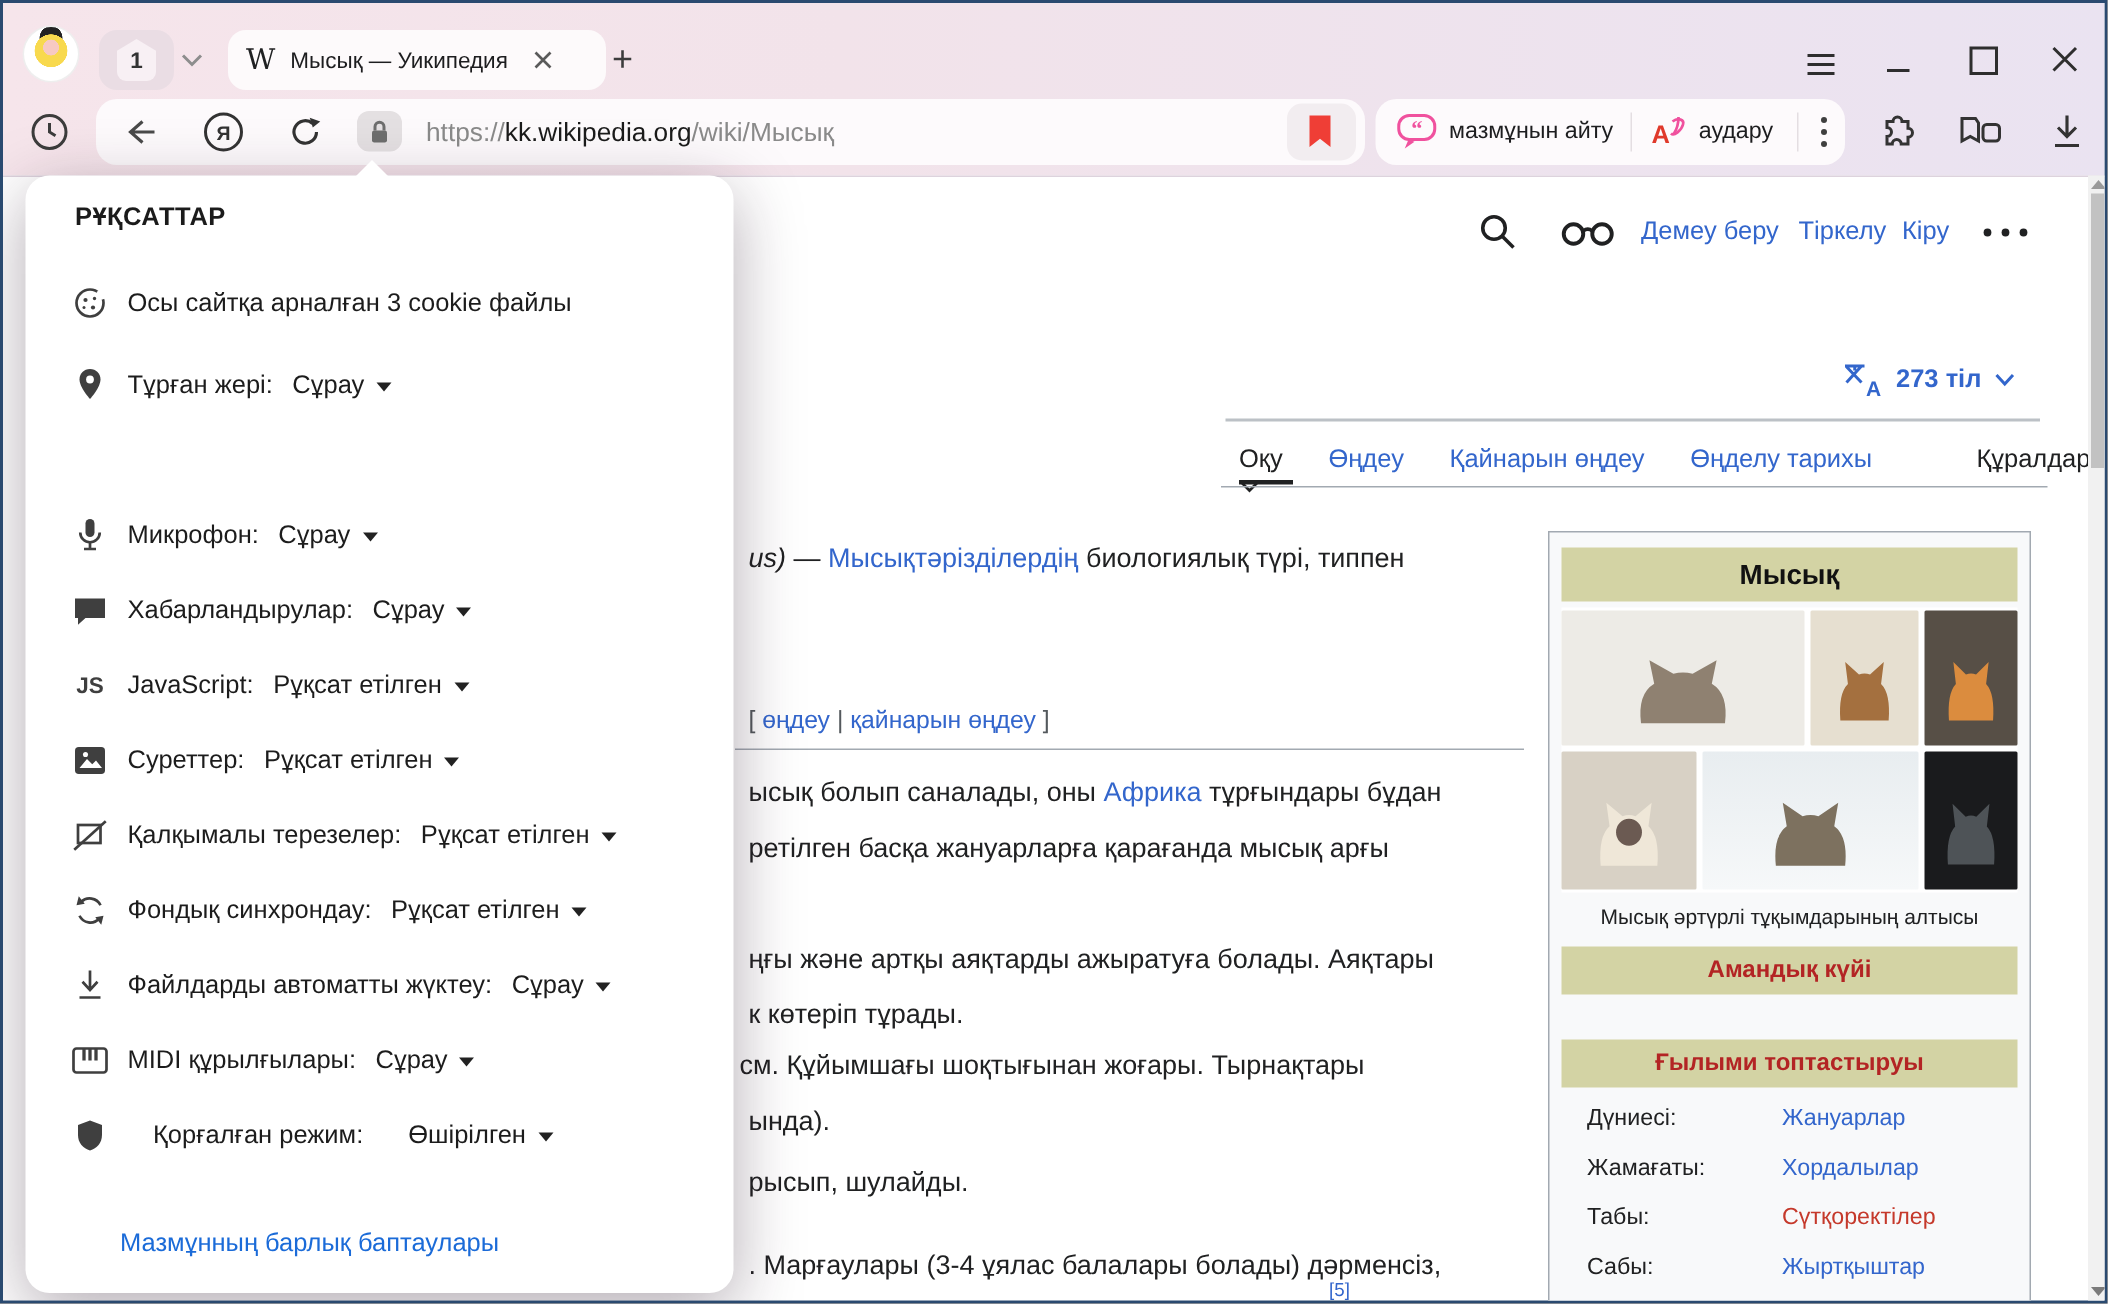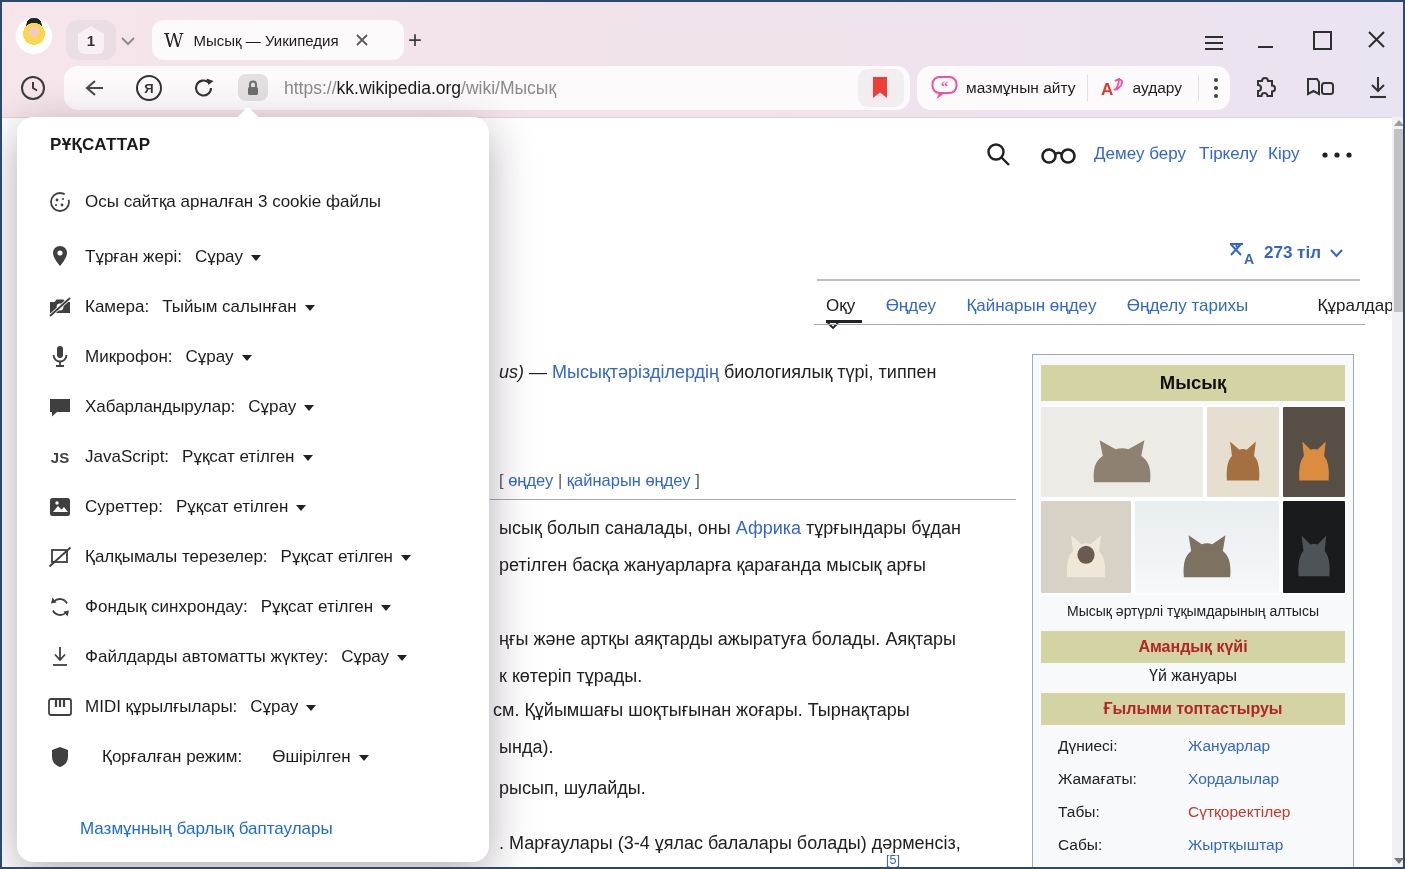--- a/index.html
+++ b/index.html
@@ -194,32 +194,20 @@
       <span class="ic">
         <svg width="22" height="24">
             <path d="M11 1C7 1 4 4 4 8c0 5.3 7 13 7 13s7-7.7 7-13c0-4-3-7-7-7z" fill="#3f3f3f"></path>
             <circle cx="11" cy="8" r="2.6" fill="#fff"></circle>
           </svg>
       </span>
       <span class="tx">Тұрған жері:</span>
       <span><span class="tx">Сұрау</span><span class="caret"></span></span>
     </div>
 
-    <div class="abs prow" style="top:177px;">
-      <span class="ic">
-        <svg width="24" height="24">
-          <path d="M2 7h4.5l2-2.5h7l2 2.5H22v11H2z" fill="#3f3f3f"></path>
-          <circle cx="12" cy="12" r="3.4" fill="#fff"></circle>
-          <path d="M2 21 22 3" stroke="#fff" stroke-width="3.6"></path>
-          <path d="M2 21 22 3" stroke="#3f3f3f" stroke-width="1.8"></path>
-        </svg>
-      </span>
-      <span class="tx">Камера:</span>
-      <span><span class="tx">Тыйым салынған</span><span class="caret"></span></span>
-    </div>
 
     <div class="abs prow" style="top:227px;">
       <span class="ic">
         <svg width="20" height="24">
           <rect x="7" y="1" width="6" height="12" rx="3" fill="#3f3f3f"></rect>
           <path d="M3.5 10a6.5 6.5 0 0 0 13 0" fill="none" stroke="#3f3f3f" stroke-width="1.8"></path>
           <path d="M10 16.5V21 M6 21h8" stroke="#3f3f3f" stroke-width="1.8"></path>
         </svg>
       </span>
       <span class="tx">Микрофон:</span>
@@ -408,21 +396,20 @@
       <div class="cat" style="left:242px;top:96px;width:62px;height:92px;background:#1a1b1d;">
         <svg width="44" height="54" viewBox="0 0 100 100" preserveAspectRatio="none">
             <path d="M15 95 Q12 60 26 48 L22 20 L42 36 Q50 33 58 36 L78 20 L74 48 Q88 60 85 95 Z" fill="#4e5357"></path>
           </svg>
       </div>
     </div>
 
     <div class="abs caption" style="left:8px;top:248px;width:304px;">Мысық әртүрлі тұқымдарының алтысы</div>
 
     <div class="abs ibar sec" style="top:276px;height:32px;">Амандық күйі</div>
-    <div class="abs" style="left:8px;top:312px;width:304px;text-align:center;font-size:16px;">Үй жануары</div>
 
     <div class="abs ibar sec" style="top:338px;height:32px;">Ғылыми топтастыруы</div>
 
     <div class="abs taxlabel" style="left:25px;top:382px;">Дүниесі:</div>
     <div class="abs taxlabel" style="left:155px;top:382px;"><span class="wlink">Жануарлар</span></div>
 
     <div class="abs taxlabel" style="left:25px;top:415px;">Жамағаты:</div>
     <div class="abs taxlabel" style="left:155px;top:415px;"><span class="wlink">Хордалылар</span></div>
 
     <div class="abs taxlabel" style="left:25px;top:448px;">Табы:</div>

